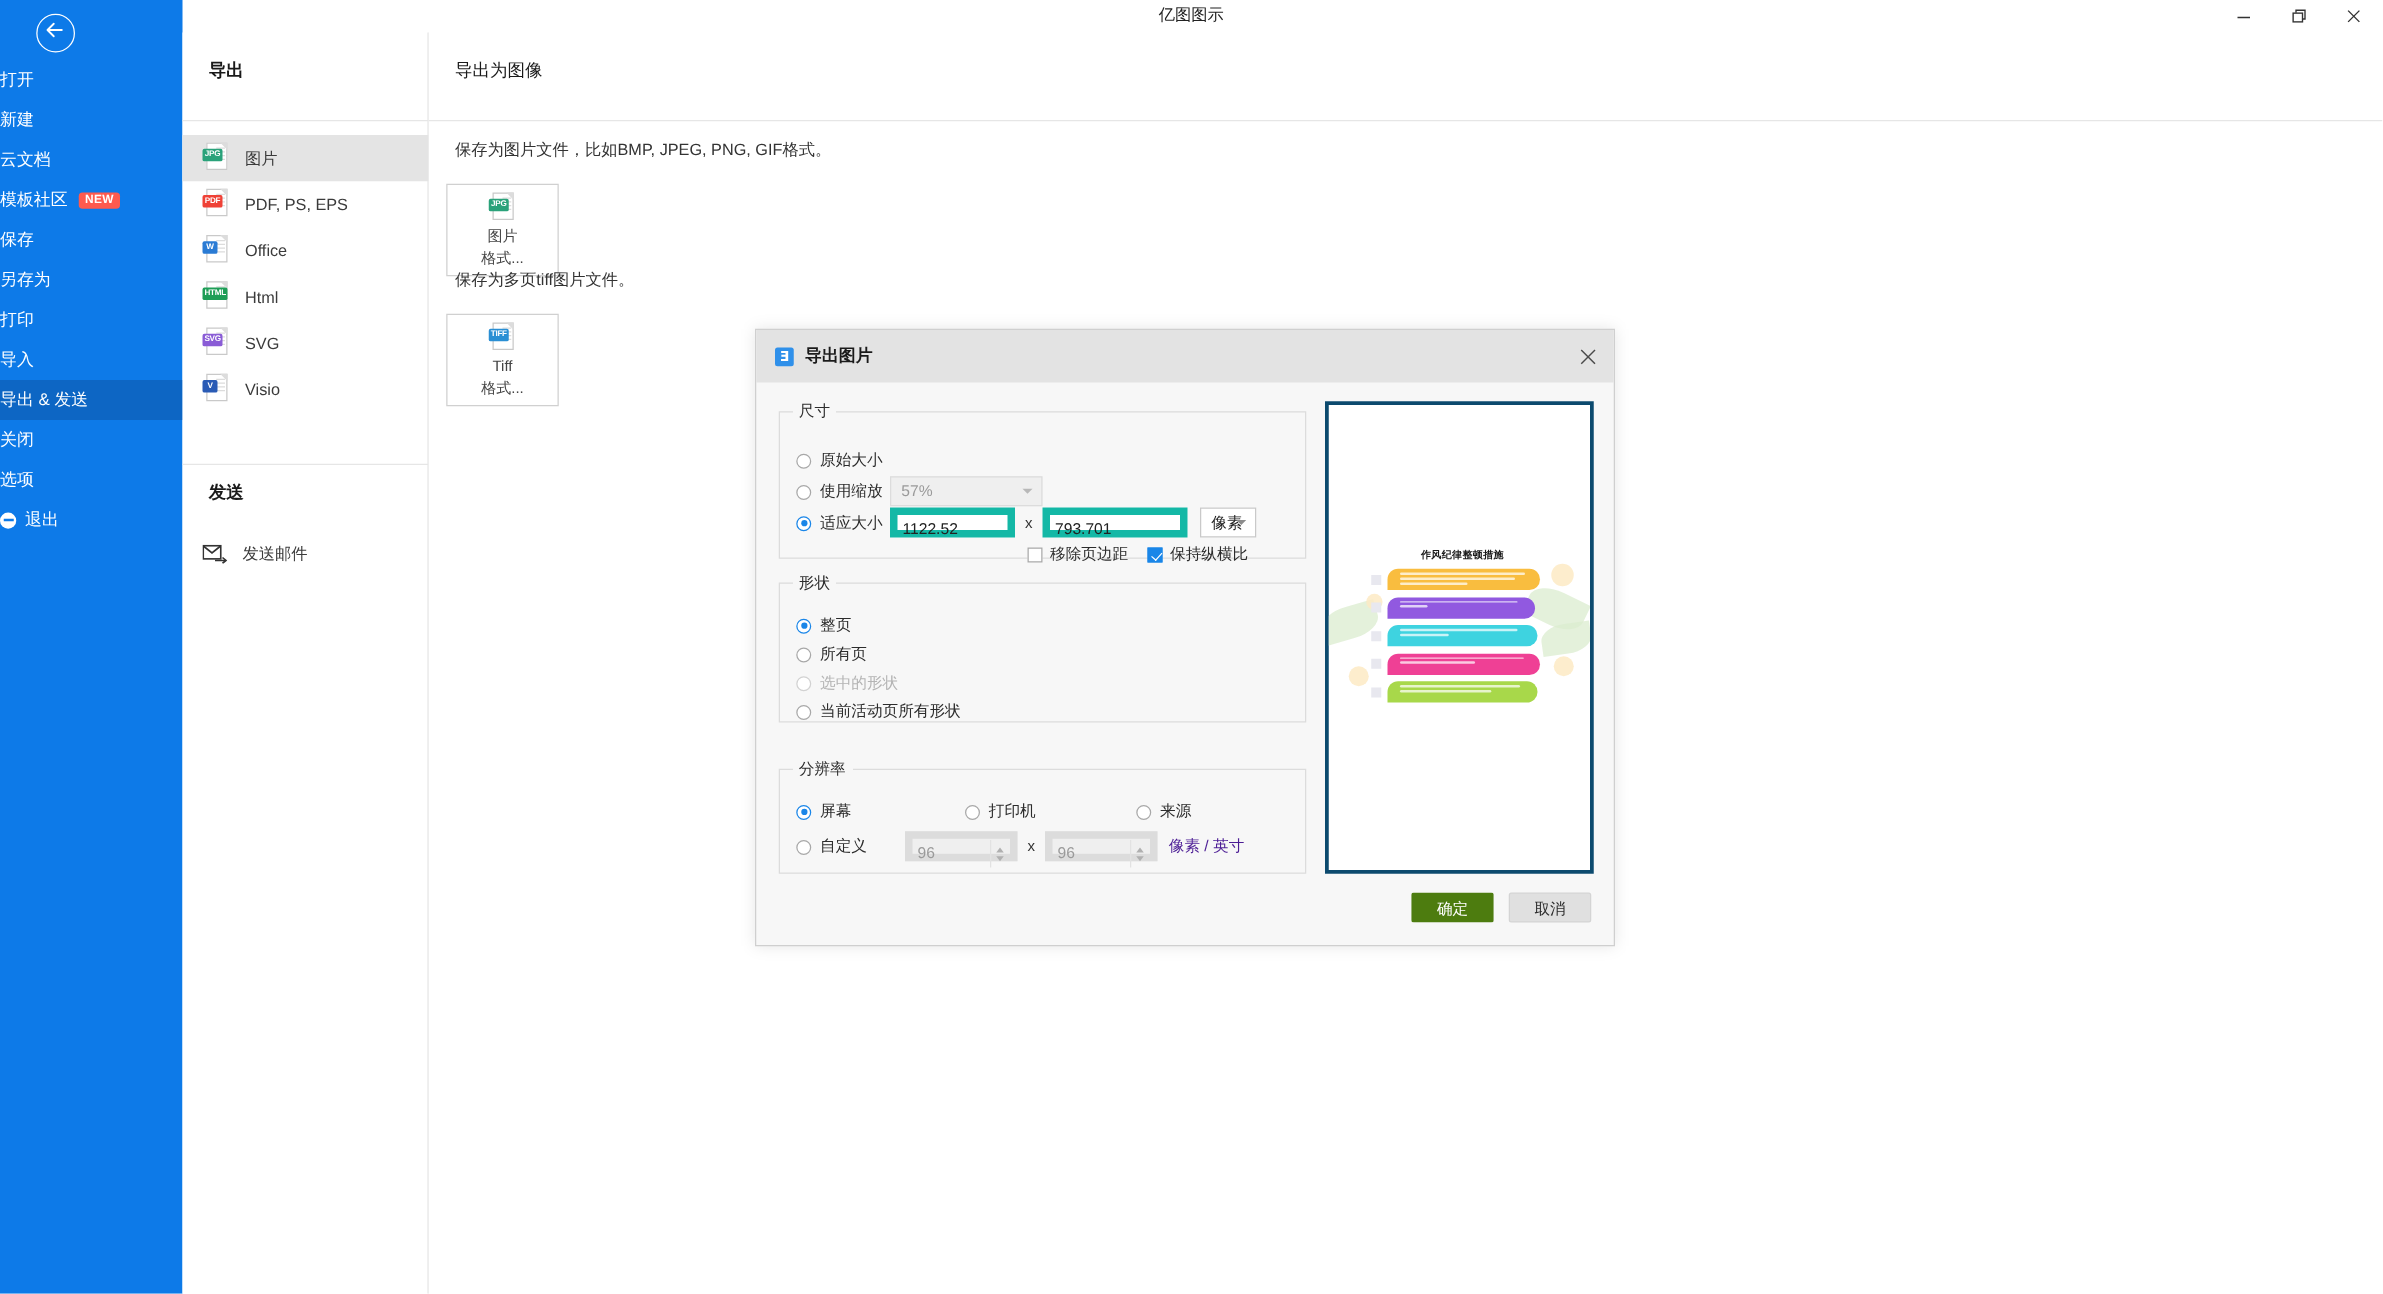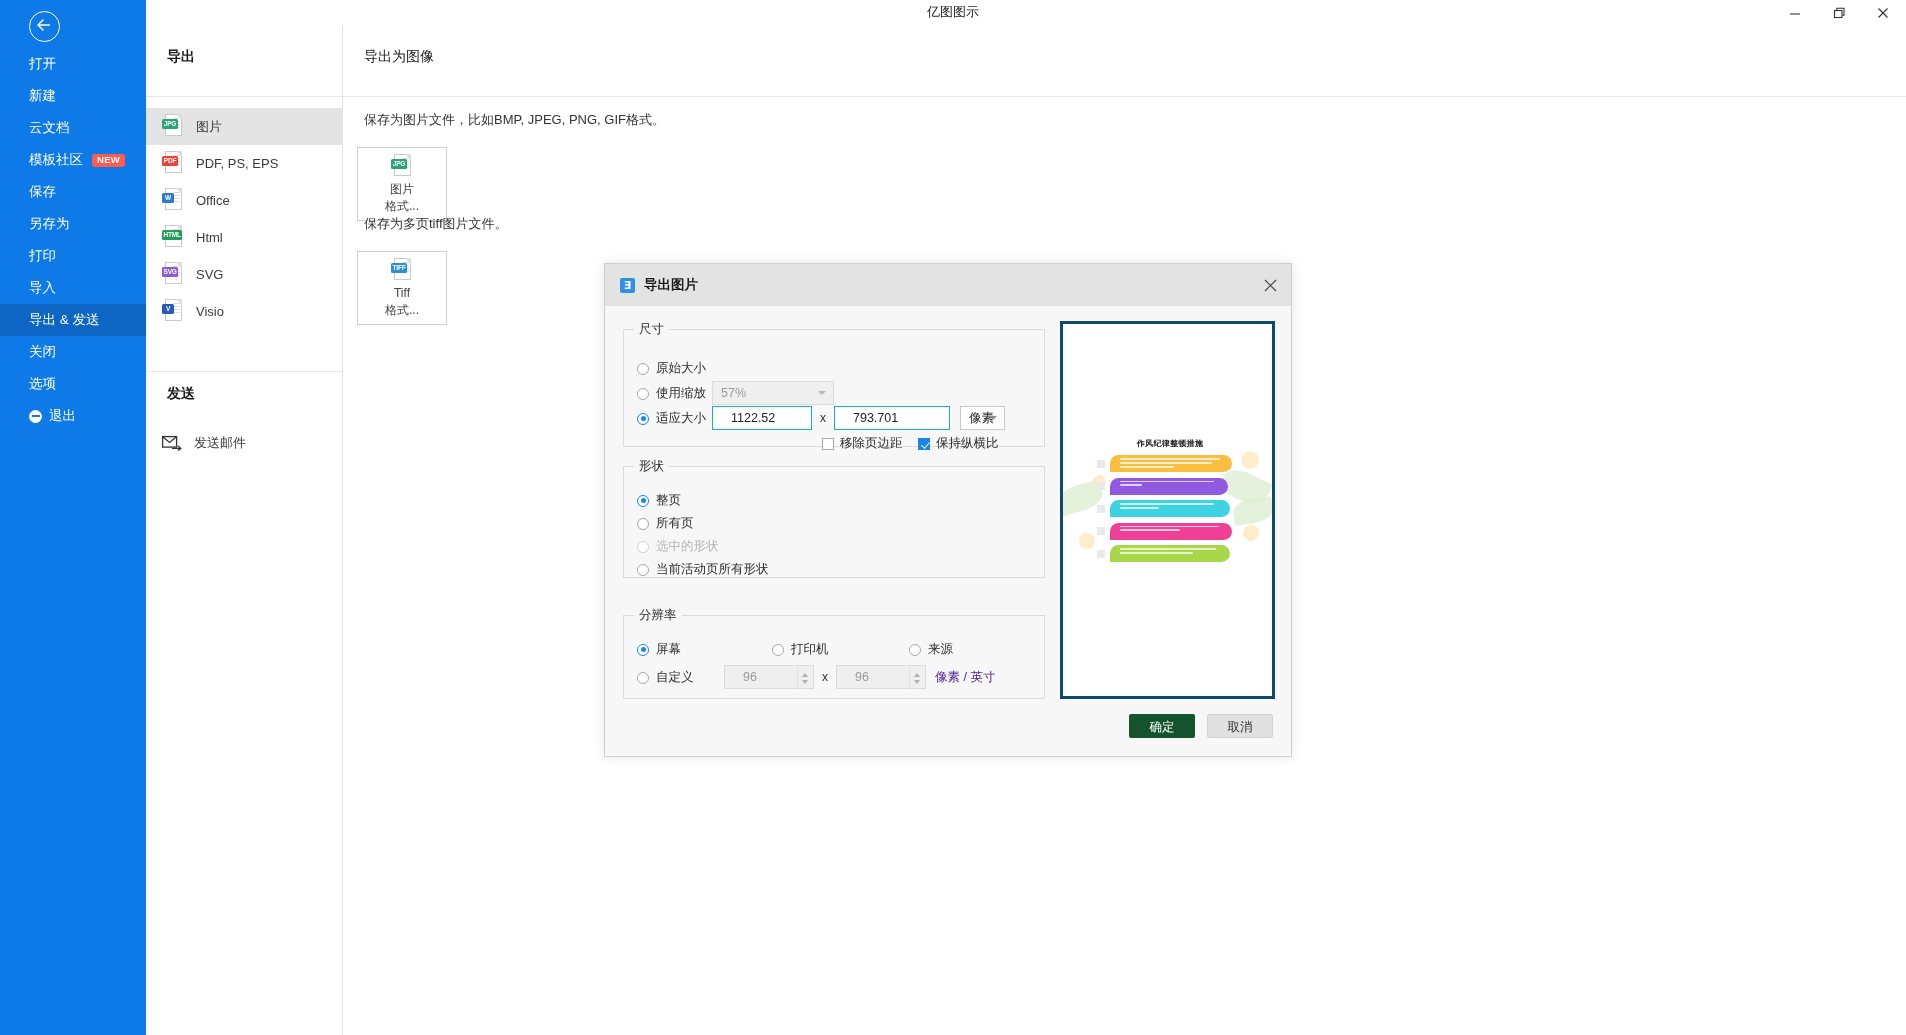--- a/index.html
+++ b/index.html
@@ -39,21 +39,21 @@
     background: #0d7ae8;
   }
   .back-circle {
     position: absolute; left: 29px; top: 11px; width: 31px; height: 31px;
     border: 1.6px solid #ffffff; border-radius: 50%;
     display: flex; align-items: center; justify-content: center;
   }
   .rail-list { position: absolute; left: 0; top: 48px; width: 146px; }
   .rail-item {
     position: relative; height: 32px; line-height: 32px;
-    padding-left: 29px; color: #ffffff; font-size: 13.5px; white-space: nowrap;
+    color: #ffffff; font-size: 13.5px; white-space: nowrap;
   }
   .rail-item.active { background: #0d66c4; }
   .badge-new {
     display: inline-block; vertical-align: middle; margin-left: 9px;
     background: #ff5a4e; color: #fff; font-size: 9.5px; font-weight: bold;
     padding: 1px 5px 2px 5px; border-radius: 3px; line-height: 1.1;
     letter-spacing: .3px;
   }
   .exit-row { display:flex; align-items:center; gap:7px; }
   .exit-ico { width: 13px; height: 13px; border-radius:50%; background:#fff; position:relative; flex:none; }
@@ -169,22 +169,22 @@
     width: 12px; height: 12px; border: 1px solid #a8a8a8; background: #fff;
     flex: none; margin-right: 6px; position: relative;
   }
   .chk.on { background: #1a86e8; border-color: #1a86e8; }
   .chk.on::after {
     content:""; position:absolute; left:3.5px; top:1px; width:3.5px; height:7px;
     border: solid #fff; border-width: 0 1.6px 1.6px 0; transform: rotate(42deg);
   }
 
   .tbox {
-    border: 1px solid #14b8a6; background: #fff; height: 24px; line-height: 22px;
-    font-size: 12.5px; color: #222; padding: 0 18px;
+    border: 6px solid #14b8a6; background: #fff; height: 24px; line-height: 22px;
+    font-size: 12.5px; color: #222; padding: 0 4px;
   }
   .tbox.dis { background: #efefef; border-color: #dcdcdc; color: #9a9a9a; }
   .sel {
     border: 1px solid #c9c9c9; background: #fff; height: 24px;
     font-size: 12.5px; color: #222; padding: 0 8px; position: relative;
     display: flex; align-items: center;
   }
   .sel.dis { background: #efefef; border-color: #dcdcdc; color: #9a9a9a; }
   .caret {
     position: absolute; right: 7px; top: 50%; margin-top: -2px;
@@ -227,21 +227,21 @@
   .leaf {
     position: absolute; border-radius: 50% 0 50% 0; background: #dbeccf; opacity: .75;
   }
   .flower { position: absolute; border-radius: 50%; background: #fdeac4; opacity: .85; }
 
   .dlg-btns { position: absolute; right: 18px; bottom: 18px; display: flex; gap: 12px; }
   .btn {
     width: 66px; height: 24px; font-size: 12.5px; line-height: 24px; text-align: center;
     border-radius: 2px; border: 1px solid transparent;
   }
-  .btn-ok { background: #14532d; color: #fff; }
+  .btn-ok { background: #4d7c0f; color: #fff; }
   .btn-cancel { background: #e0e0e0; color: #2c2c2c; border-color: #d4d4d4; }
 </style>
 </head>
 <body>
 
 <div id="app">
 
   <div class="titlebar">
     <div class="app-title">亿图图示</div>
     <div class="winbtns">

